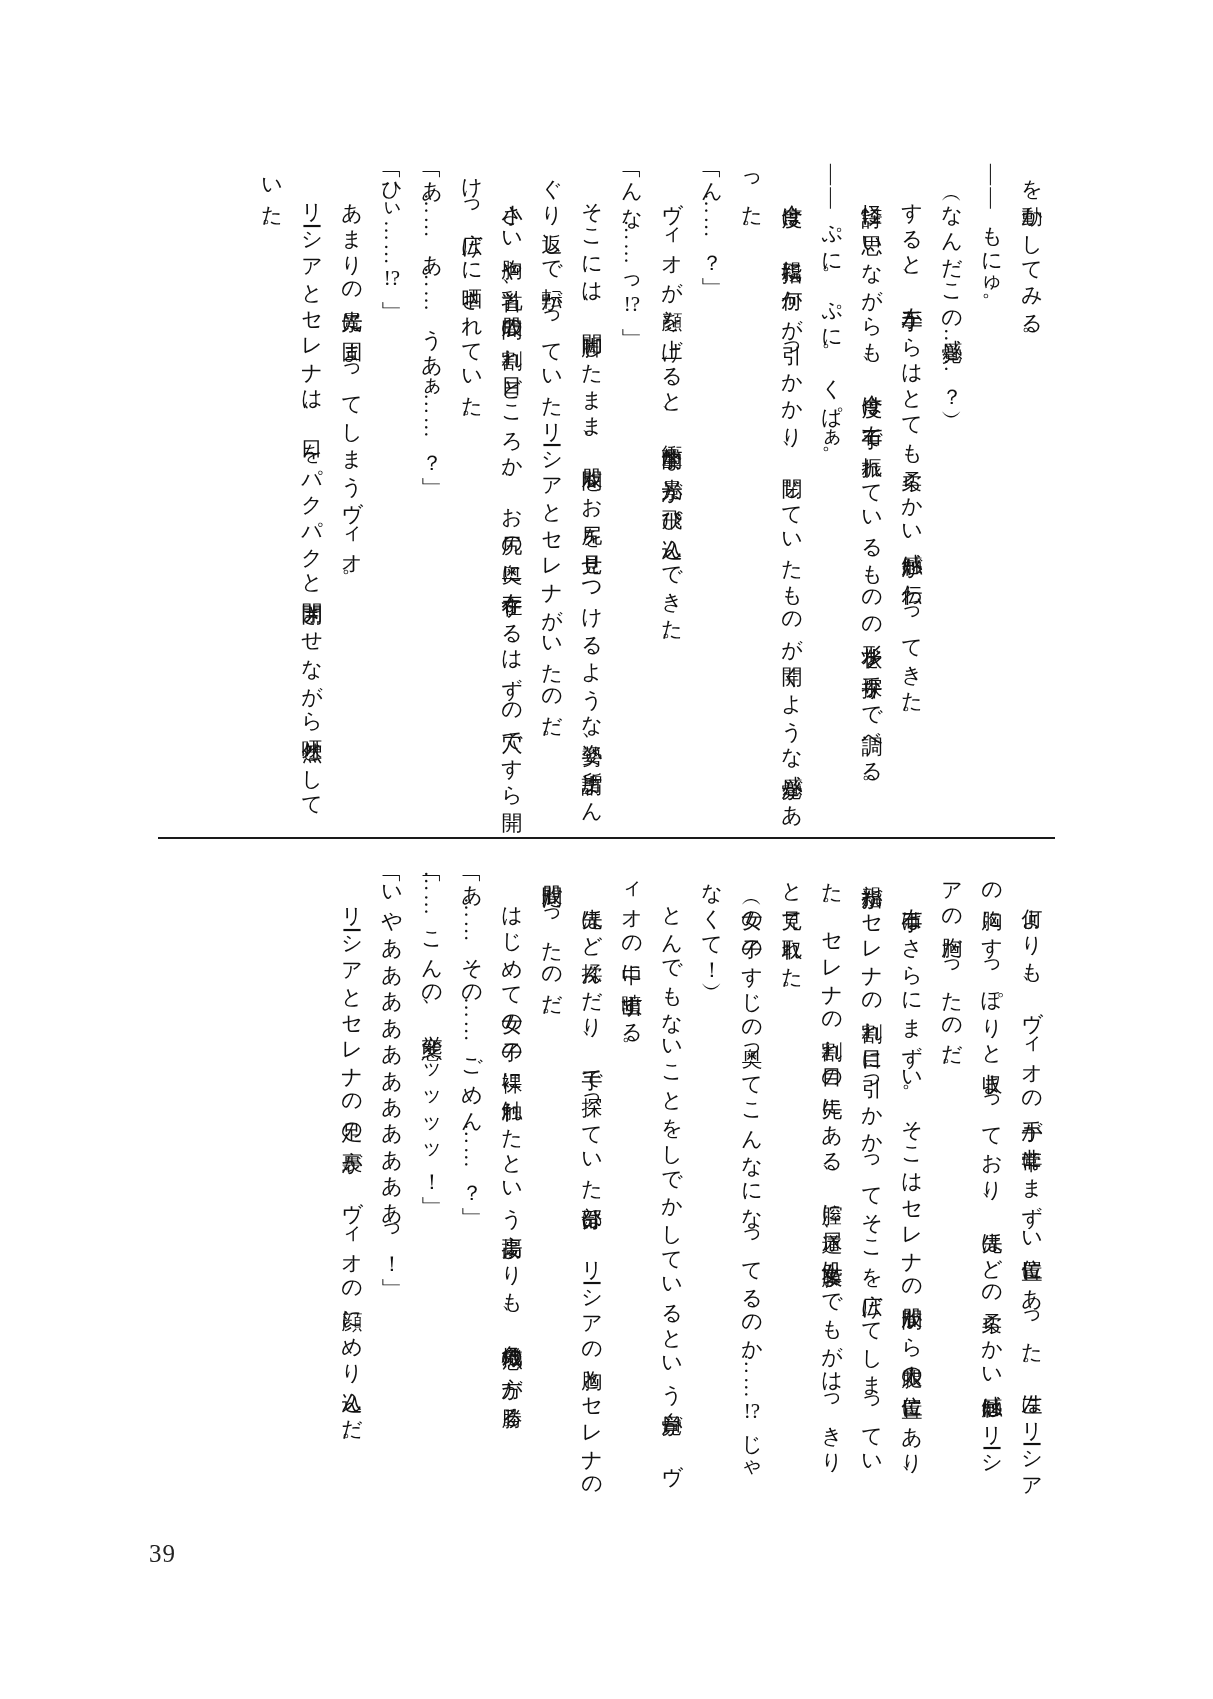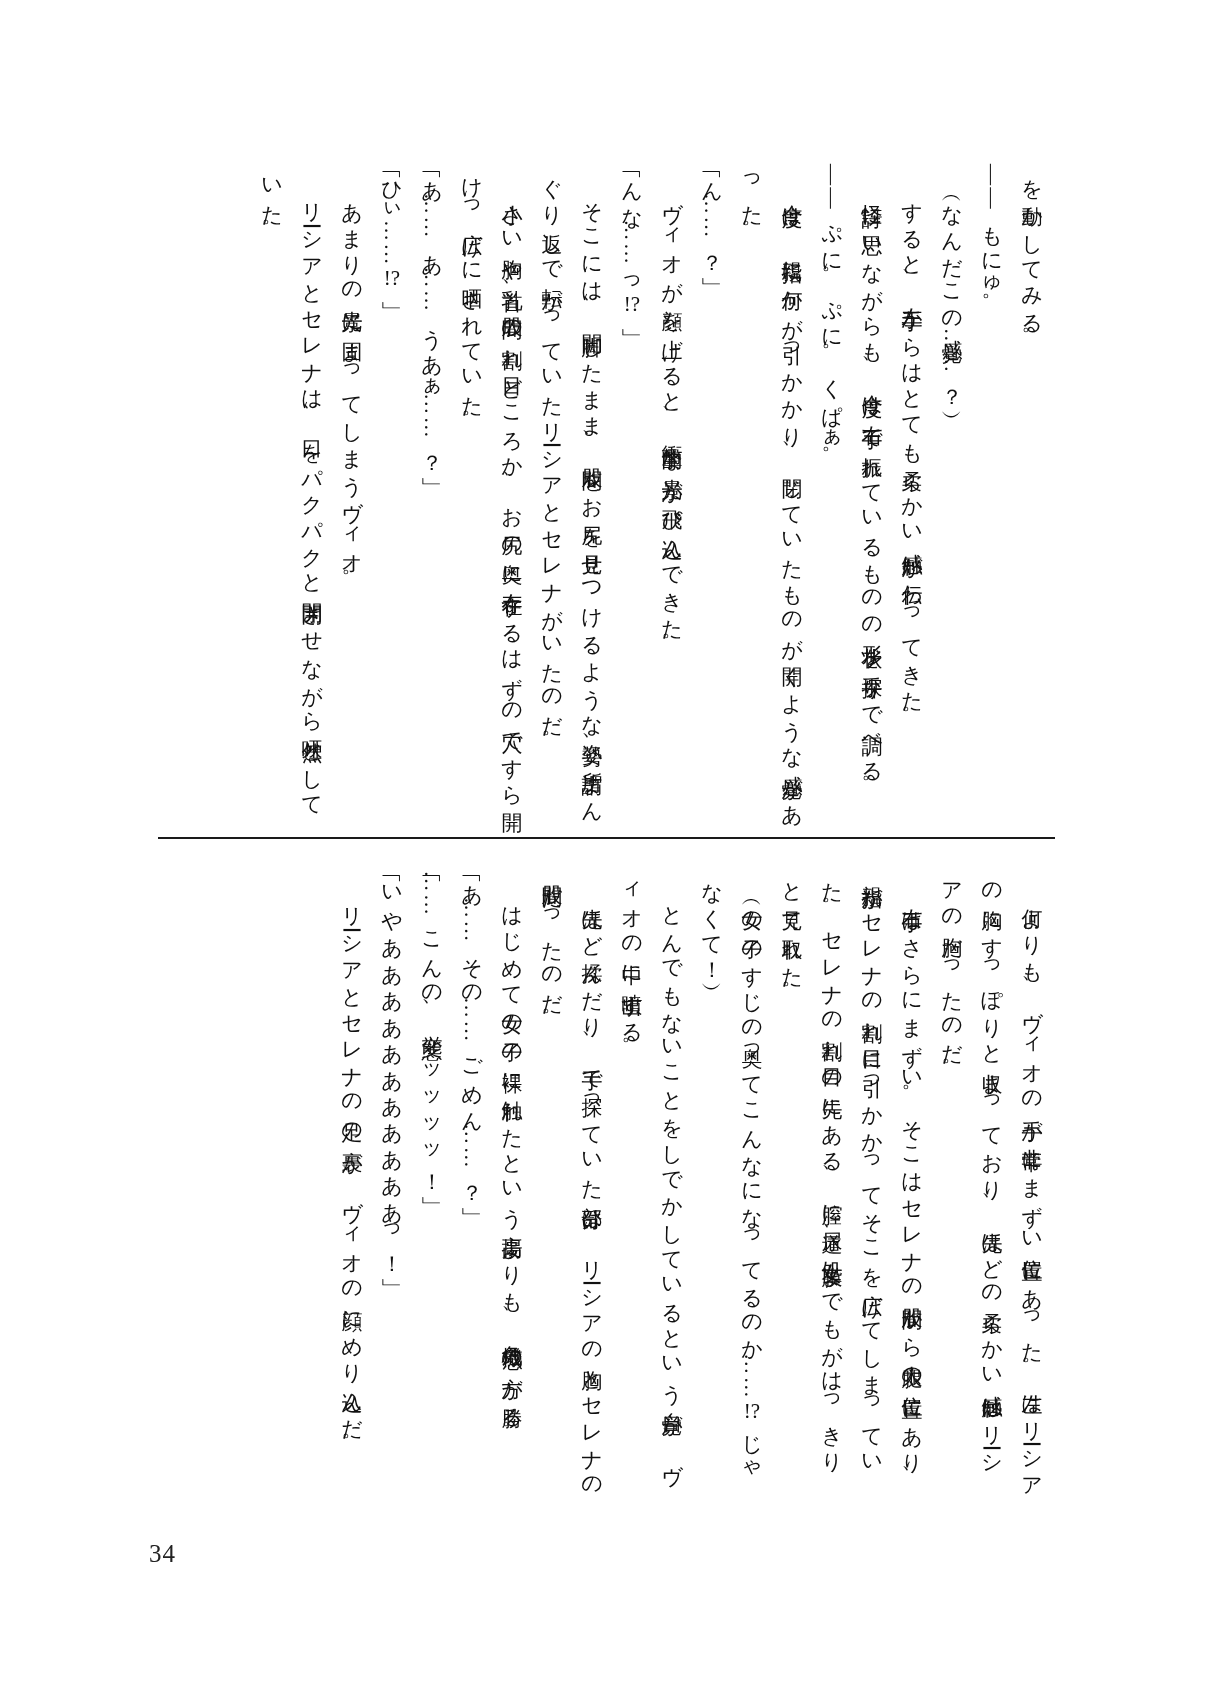--- a/index.html
+++ b/index.html
@@ -95,15 +95,15 @@
     <p class="ind">（女の子のすじの奥ってこんなになってるのか……<span class="tcy">!?</span>じゃなくて！）</p>
     <p class="ind">とんでもないことをしでかしているという自覚が、ヴィオの中に噴出する。</p>
     <p class="ind">先ほど揉んだり、手で探っていた部分は、リーシアの胸とセレナの股間だったのだ。</p>
     <p class="ind">はじめて女の子の裸に触れたという高揚よりも、危機感の方が勝る。</p>
     <p class="ind0">「あ……その……ごめん……？」</p>
     <p class="ind0">「……こんの、変態ッッッッッ！」</p>
     <p class="ind0">「いやあああああああああああっ！」</p>
     <p class="ind">リーシアとセレナの足の裏が、ヴィオの顔にめり込んだ。</p>
   </section>
 
-  <div class="page-number">34</div>
+  <div class="page-number">39</div>
 
 </div>
 
 </body></html>

